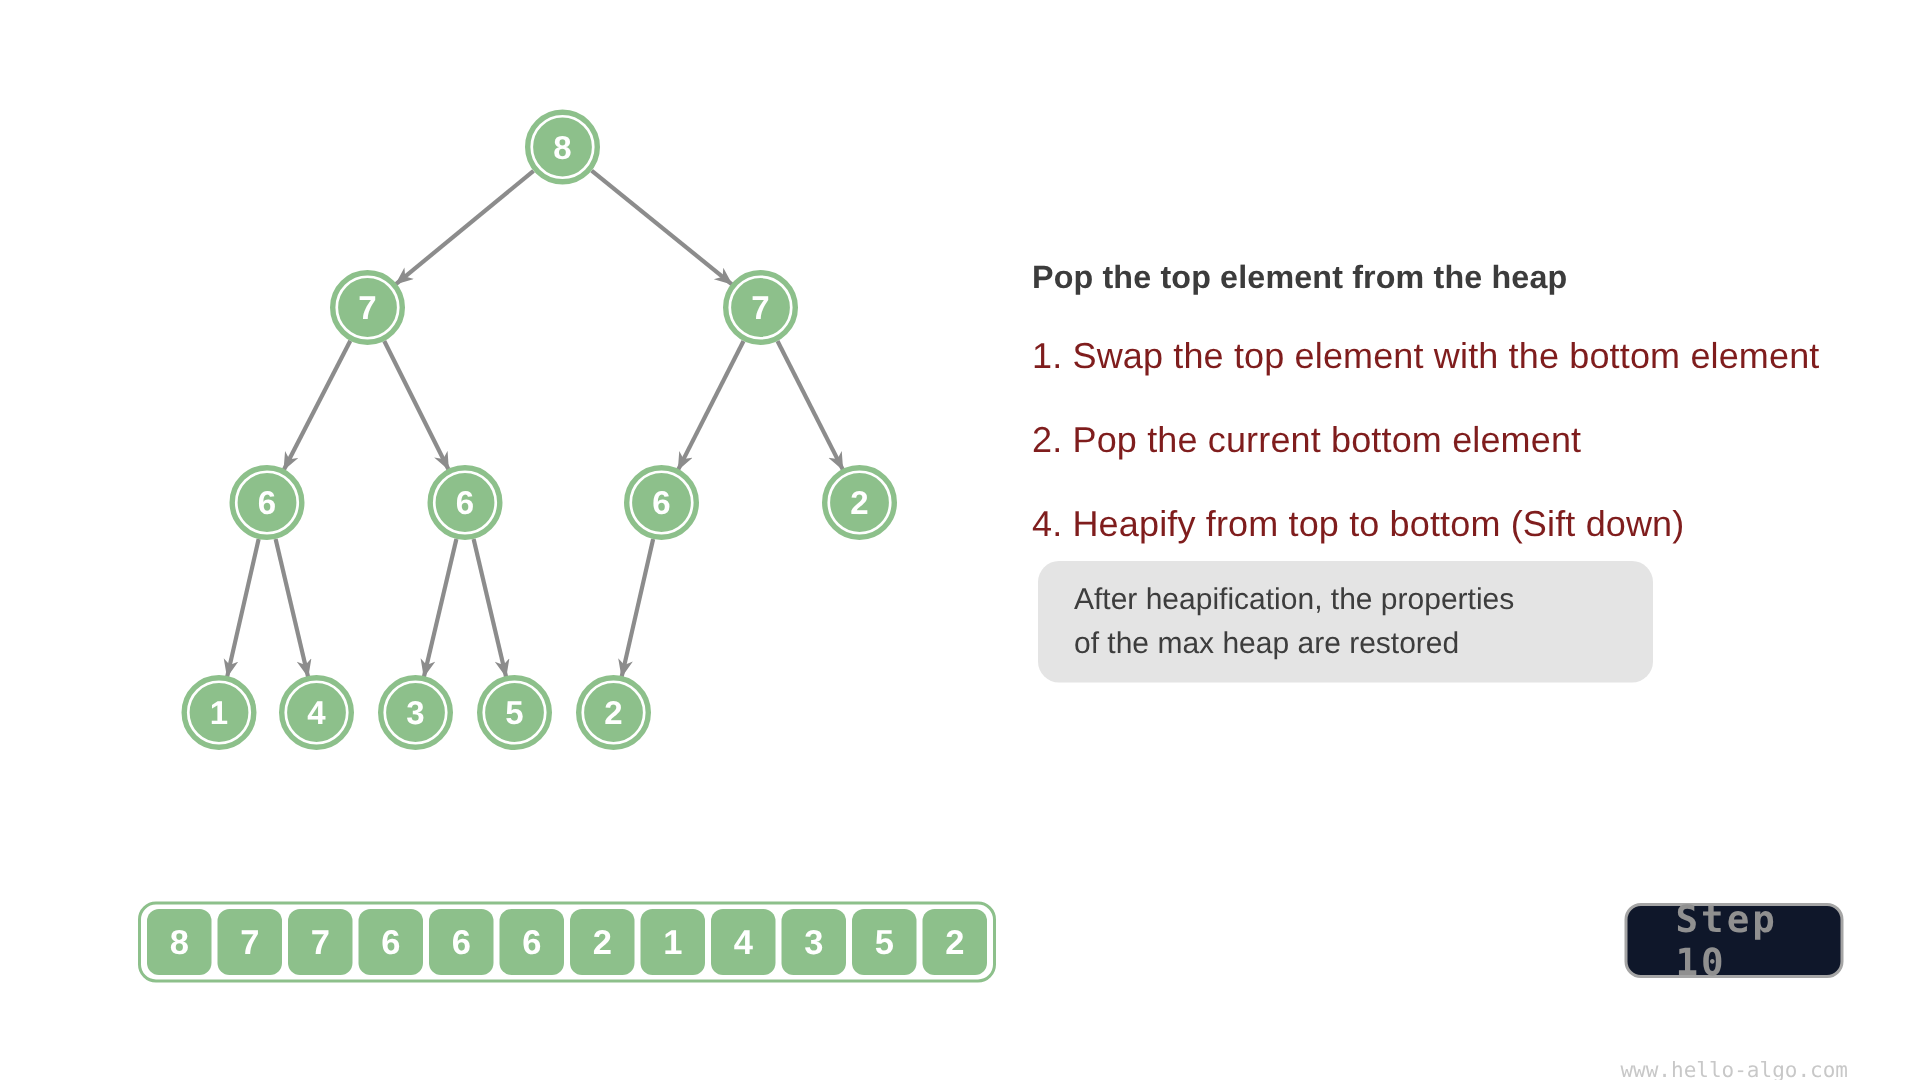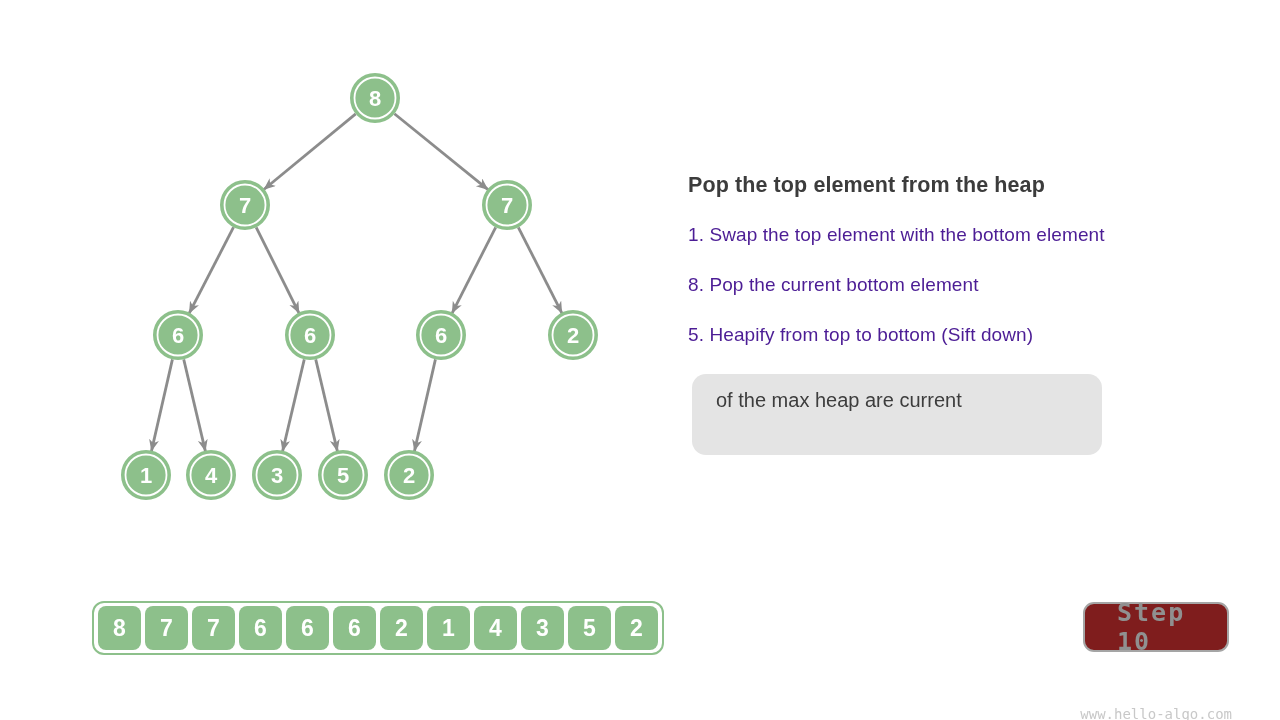--- a/index.html
+++ b/index.html
@@ -21,21 +21,21 @@
   .tree-svg text{
     font-family:"Liberation Sans",sans-serif;font-weight:bold;font-size:22px;fill:#ffffff;
   }
   
   .panel{position:absolute;left:688px;top:173px;width:560px;}
   .panel-title{
     margin:0;font-size:21.5px;font-weight:bold;color:var(--text-dark);letter-spacing:.1px;
   }
   .steps-list{margin-top:26px;}
   .step-line{
-    font-size:19px;color:#4c1d95;margin-bottom:28px;letter-spacing:.1px;
+    font-size:24px;color:#7f1d1d;margin-bottom:28px;letter-spacing:.1px;
   }
   .note-box{
     position:absolute;left:692px;top:374px;width:410px;height:81px;
     background:var(--note-bg);border-radius:14px;box-sizing:border-box;
     padding:12px 20px 0 24px;
   }
   .note-line{font-size:20px;color:#3d3d3d;line-height:29px;}
   
   .array{
     position:absolute;left:92px;top:601px;width:572px;height:54px;box-sizing:border-box;
@@ -43,21 +43,21 @@
     display:flex;align-items:center;gap:4px;padding:0 4px;
   }
   .array-cell{
     flex:1 1 auto;height:44px;border-radius:8px;background:var(--green);
     display:flex;align-items:center;justify-content:center;
     color:#ffffff;font-weight:bold;font-size:23px;
   }
   
   .step-badge{
     position:absolute;left:1083px;top:602px;width:146px;height:50px;box-sizing:border-box;
-    border:2px solid var(--badge-border);border-radius:11px;background:#7f1d1d;
+    border:2px solid var(--badge-border);border-radius:11px;background:#0f172a;
     display:flex;align-items:center;justify-content:center;padding-left:32px;
   }
   .step-badge span{
     font-family:"DejaVu Sans Mono",monospace;font-weight:bold;font-size:25px;
     color:var(--badge-gray);letter-spacing:2px;
   }
   
   .watermark{
     position:absolute;right:48px;top:706px;
     font-family:"DejaVu Sans Mono",monospace;font-size:14px;color:var(--watermark);
@@ -144,27 +144,28 @@
         <circle cx="409" cy="475" r="24" fill="#8dc08b" stroke="#8dc08b" stroke-width="2"></circle>
         <circle cx="409" cy="475" r="20.5" fill="none" stroke="#ffffff" stroke-width="1.8"></circle>
         <text x="409" y="475" text-anchor="middle" dy="0.36em">2</text>
       </g>
     </svg>
 
   <div class="panel">
     <h2 class="panel-title">Pop the top element from the heap</h2>
     <div class="steps-list">
       <div class="step-line">1. Swap the top element with the bottom element</div>
-      <div class="step-line">8. Pop the current bottom element</div>
-      <div class="step-line">5. Heapify from top to bottom (Sift down)</div>
+      <div class="step-line">2. Pop the current bottom element</div>
+      <div class="step-line">4. Heapify from top to bottom (Sift down)</div>
     </div>
   </div>
 
   <div class="note-box">
-    <div class="note-line">of the max heap are current</div>
+    <div class="note-line">After heapification, the properties</div>
+    <div class="note-line">of the max heap are restored</div>
   </div>
 
   <div id="heap-array" class="array">
       <div class="array-cell">8</div>
       <div class="array-cell">7</div>
       <div class="array-cell">7</div>
       <div class="array-cell">6</div>
       <div class="array-cell">6</div>
       <div class="array-cell">6</div>
       <div class="array-cell">2</div>

